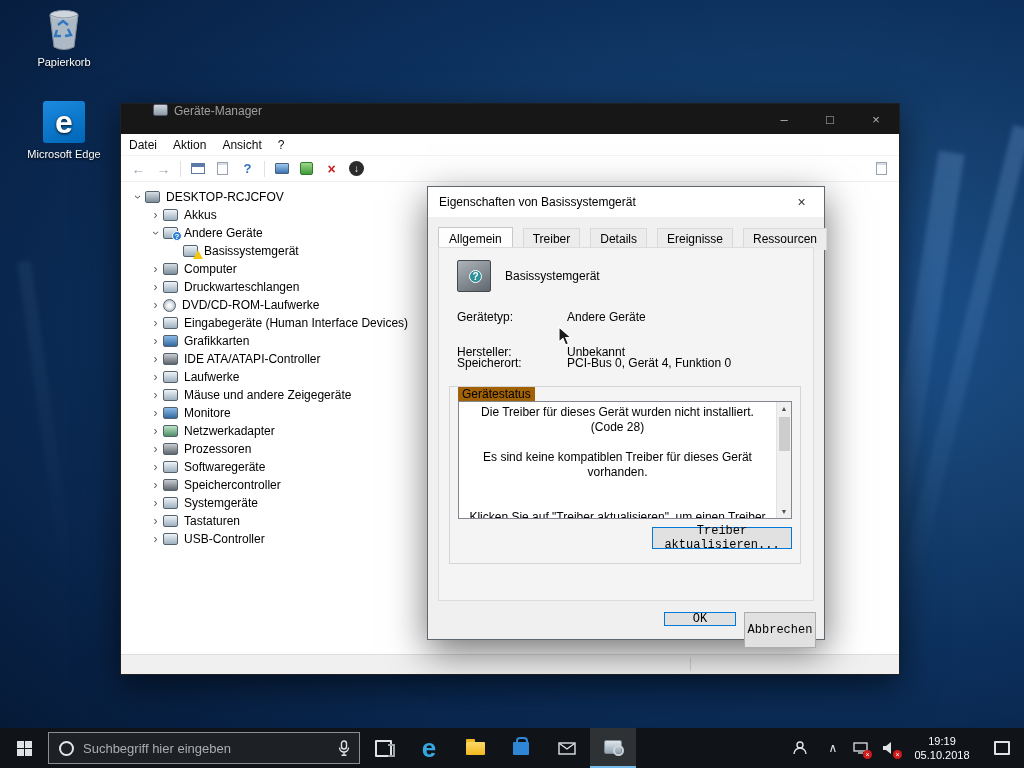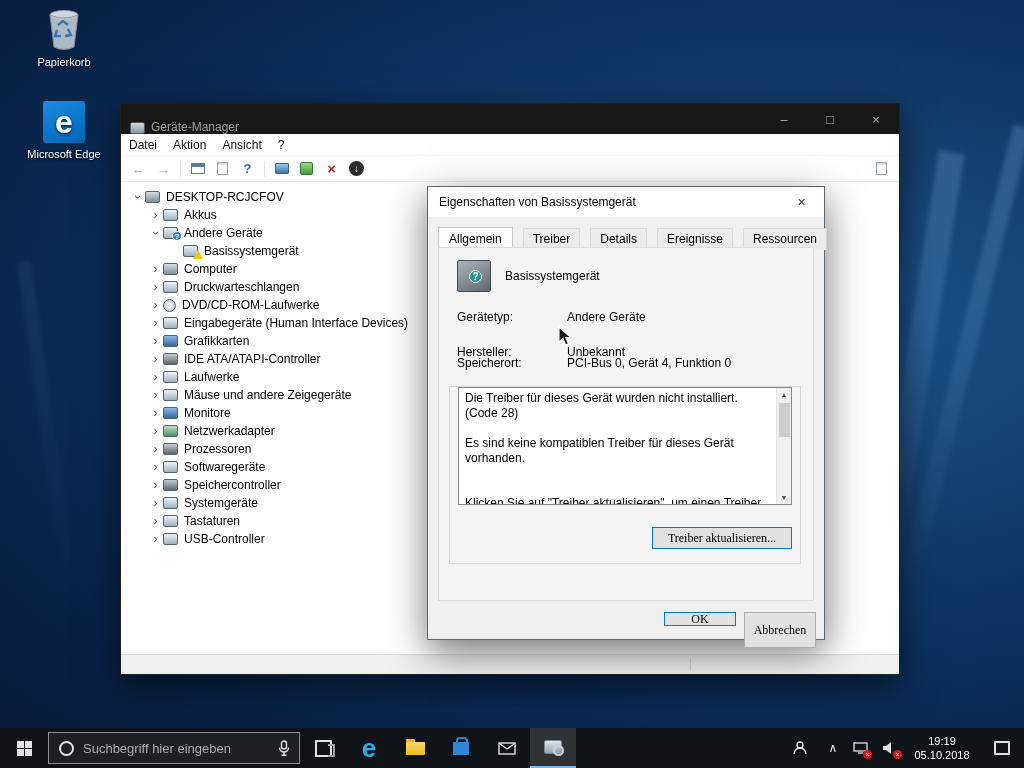--- a/index.html
+++ b/index.html
@@ -15,21 +15,21 @@
   .beam.b3 { left:870px; top:240px; width:10px; height:330px; transform:rotate(5deg); opacity:.6; }
   .beam.b4 { left:40px; top:260px; width:14px; height:330px; transform:rotate(-8deg); opacity:.35; }
 
   
   .dicon { position:absolute; width:78px; text-align:center; color:#fff; font-size:11px; text-shadow:0 1px 3px rgba(0,0,0,.95); cursor:default; }
   .dicon .img { width:44px; height:44px; margin:0 auto 4px; display:flex; align-items:center; justify-content:center; }
   .edge-tile { width:42px; height:42px; background:linear-gradient(160deg,#1b8ae0,#0067b8); border-radius:3px; color:#fff; font-size:32px; font-weight:bold; display:flex; align-items:center; justify-content:center; }
 
   
   .win { position:absolute; left:120px; top:103px; width:780px; height:572px; background:#fff; border:1px solid #202020; box-shadow:0 10px 34px rgba(0,0,0,.6); display:flex; flex-direction:column; font-size:12px; }
-  .w-titlebar { height:30px; background:#171717; display:flex; align-items:flex-end; color:#9f9f9f; flex:none; }
+  .w-titlebar { height:30px; background:#171717; display:flex; align-items:flex-start; color:#9f9f9f; flex:none;padding-left:23px; }
   .w-title { margin-left:6px; }
   .w-icon { width:15px; height:12px; margin-left:9px; background:linear-gradient(#cfd6dd,#8b9aa7); border:1px solid #556; border-radius:2px; }
   .w-ctl { margin-left:auto; display:flex; height:100%; }
   .w-btn { width:46px; height:100%; display:flex; align-items:center; justify-content:center; color:#b5b5b5; font-size:13px; }
   .menubar { height:22px; background:#fff; border-bottom:1px solid #f3f3f3; display:flex; align-items:center; color:#0b0b0b; flex:none; }
   .mitem { padding:0 8px; }
   .toolbar { height:26px; border-bottom:1px solid #efefef; display:flex; align-items:center; padding:0 5px; flex:none; }
   .tbtn { width:25px; height:22px; display:flex; align-items:center; justify-content:center; position:relative; }
   .tb-arrow { color:#9aa6b1; font-size:14px; }
   .tsep { width:1px; height:16px; background:#e1e1e1; margin:0 4px; }
@@ -70,44 +70,44 @@
   .tab { padding:3px 9px 4px; border:1px solid #d9d9d9; border-bottom:none; background:#ececec; margin-right:10px; font-size:12px; }
   .tab.active { background:#fdfdfd; padding:4px 10px 5px; position:relative; top:1px; border-color:#c9c9c9; }
   .panel { position:absolute; left:10px; right:10px; top:60px; height:354px; border:1px solid #dcdcdc; background:#f4f4f4; }
   .dev-head { position:absolute; left:18px; top:12px; display:flex; align-items:center; }
   .dev-img { width:34px; height:32px; background:linear-gradient(150deg,#aeb4ba,#5f666d); border:1px solid #45494e; border-radius:2px; position:relative; margin-right:14px; }
   .dev-img .qb { right:8px; bottom:8px; width:13px; height:13px; font-size:10px; line-height:12px; background:#2e9099; }
   .frow { position:absolute; left:18px; display:flex; }
   .flabel { width:110px; }
   .statgrp { position:absolute; left:10px; right:12px; top:138px; height:178px; border:1px solid #d5d5d5; }
   .statgrp .glabel { position:absolute; top:-8px; left:8px; background:#a16207; padding:0 4px;margin-top:8px; }
-  .statbox { position:absolute; left:8px; right:8px; top:0; height:118px; background:#fff; border:1px solid #828790; display:flex; }
+  .statbox { position:absolute; left:8px; right:8px; top:14px; height:118px; background:#fff; border:1px solid #828790; display:flex;text-align:center; }
   .stattext { flex:1; padding:3px 6px; line-height:15px; overflow:hidden; }
   .stattext p { margin:0 0 15px; }
   .stattext p.gap2 { margin-bottom:30px; }
   .sbar { width:15px; background:#f0f0f0; border-left:1px solid #e2e2e2; display:flex; flex-direction:column; align-items:center; font-size:7px; color:#505050; }
   .sbar .sthumb { width:11px; height:34px; background:#cdcdcd; margin-top:2px; }
   .sbar .sarrow { height:13px; display:flex; align-items:center; }
   .sbar .sdown { margin-top:auto; }
-  .btn { background:#e1e1e1; border:1px solid #adadad; font-size:12px; display:flex; align-items:center; justify-content:center; font-family:Liberation Serif, serif; }
+  .btn { background:#e1e1e1; border:1px solid #adadad; font-size:12px; display:flex; align-items:center; justify-content:center; font-family:Liberation Mono, monospace; }
   .btn.accent { border-color:#0078d7; }
   .upd-btn { position:absolute; right:8px; top:140px; width:140px; height:22px; }
   .ok-btn { position:absolute; left:236px; top:425px; width:72px; height:14px; }
   .cancel-btn { position:absolute; left:316px; top:425px; width:72px; height:36px; }
 
   
   .cursor { position:absolute; left:558px; top:326px; z-index:50; }
 
   
   .taskbar { position:absolute; left:0; right:0; bottom:0; height:40px; background:#101418; display:flex; align-items:center; z-index:60; }
   .tk-btn { width:46px; height:40px; display:flex; align-items:center; justify-content:center; position:relative; flex:none; }
   .tk-btn.start { width:48px; }
   .winlogo { display:grid; grid-template-columns:7px 7px; grid-template-rows:7px 7px; gap:1px; }
   .winlogo div { background:#dfe3e6; }
-  .search { width:252px; height:32px; background:#1d2125; border:1px solid #8a8f94; display:flex; align-items:center; flex:none; }
+  .search { width:312px; height:32px; background:#1d2125; border:1px solid #8a8f94; display:flex; align-items:center; flex:none; }
   .cortana-ring { width:15px; height:15px; border:2px solid #e3e6e8; border-radius:50%; margin:0 9px 0 10px; flex:none; }
   .search input { flex:1; background:transparent; border:none; outline:none; color:#cfd2d5; font-size:13px; font-family:"Liberation Sans",sans-serif; }
   .search input::placeholder { color:#a9adb1; }
   .mic { margin:0 9px; flex:none; display:flex; }
   .taskview { width:17px; height:17px; border:2px solid #dfe3e6; border-radius:1px; position:relative; }
   .taskview::after { content:""; position:absolute; right:-5px; top:2px; width:5px; height:9px; border:2px solid #9fa4a8; border-left:none; }
   .edge-e { color:#35a8e0; font-size:26px; font-weight:bold; line-height:1; }
   .folder { width:19px; height:13px; background:linear-gradient(#ffd867,#f0b81f); border-radius:1px; position:relative; }
   .folder::before { content:""; position:absolute; left:0; top:-3px; width:9px; height:3px; background:#f0b81f; border-radius:1px 1px 0 0; }
   .storebag { width:16px; height:13px; background:#2f86d6; border-radius:1px; position:relative; }

